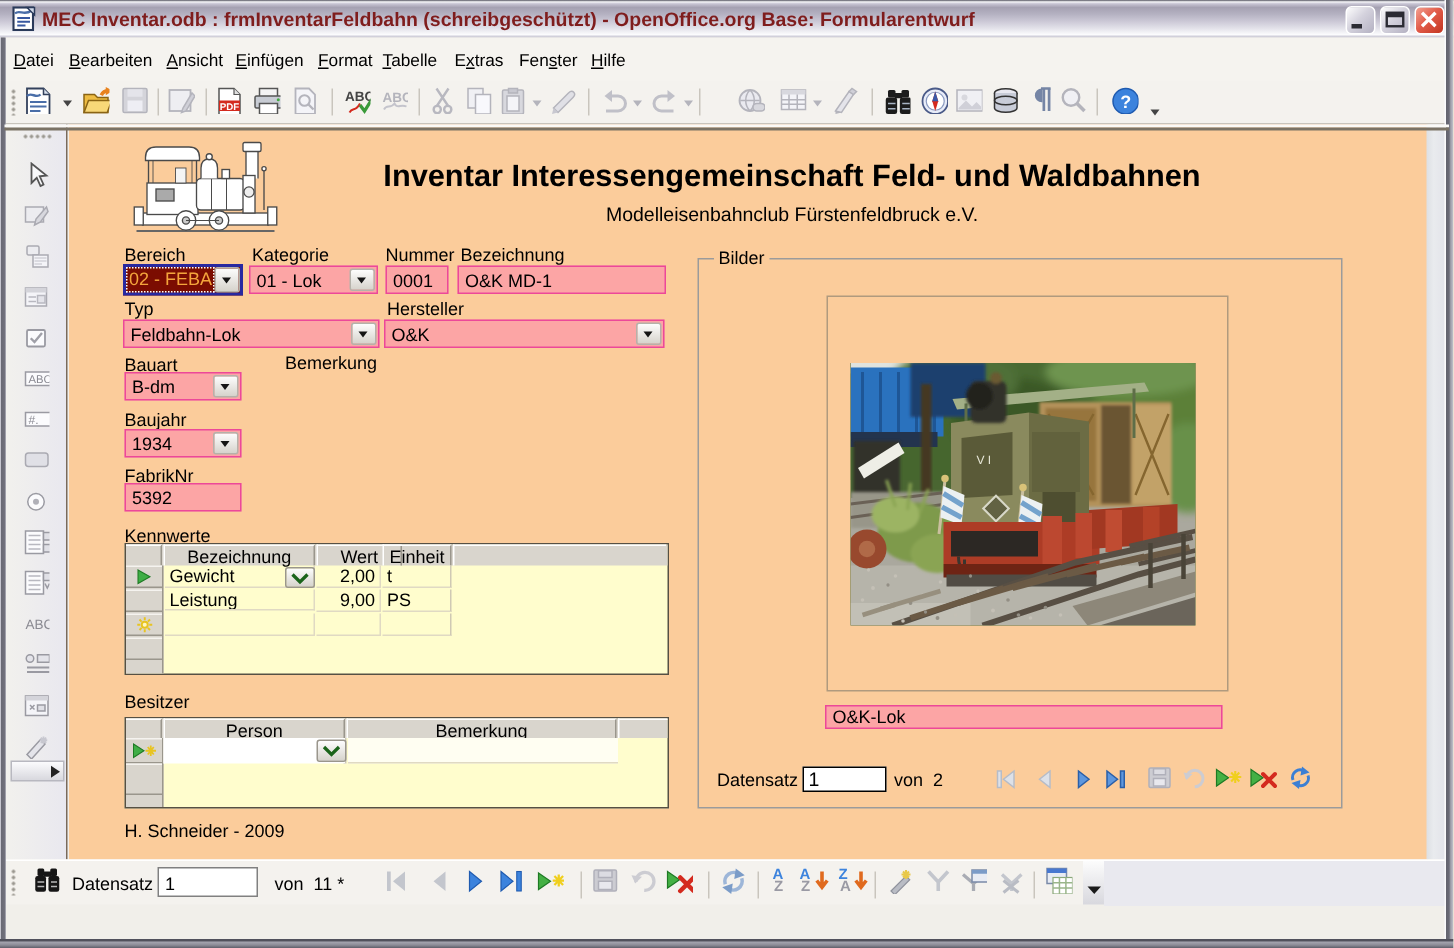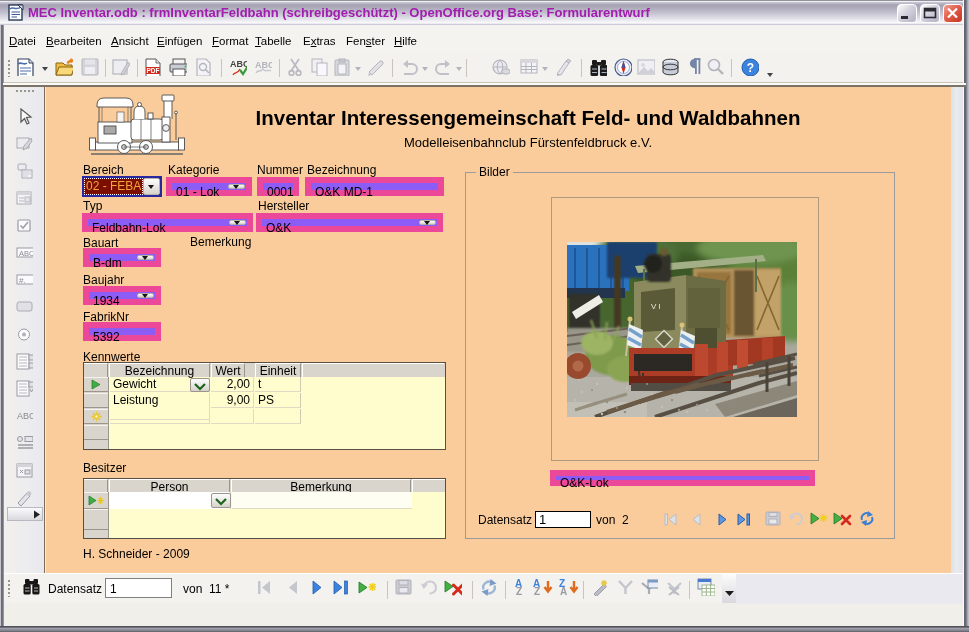--- a/index.html
+++ b/index.html
@@ -4,21 +4,21 @@
 <style>
 * { margin:0; padding:0; box-sizing:border-box; }
 html,body { width:969px; height:632px; overflow:hidden; font-family:"Liberation Sans",sans-serif; }
 .abs { position:absolute; }
 #win { position:relative; width:969px; height:632px; background:#f1efea; }
 
 
 #titlebar { left:0; top:0; width:969px; height:25px;
   background:linear-gradient(#50505c 0%, #f8f8fa 5%, #c8c5d4 10%, #a5a1b2 20%, #b5b2c2 38%, #c9c6d4 55%, #e2e1e9 75%, #fbfbfd 92%, #bcbac9 100%);
 }
-#titletext { left:28px; top:5px; font-size:13px; font-weight:bold; color:#a21caf; white-space:nowrap; }
+#titletext { left:28px; top:5px; font-size:13px; font-weight:bold; color:#7f1d1d; white-space:nowrap; }
 .tbtn { top:4px; width:20px; height:19px; border-radius:4px; border:1px solid #fff; }
 .tbtn.gray { background:linear-gradient(135deg,#fdfdfd 0%,#d4d2dd 45%,#b4b1c2 100%); }
 .tbtn.red { background:linear-gradient(135deg,#f3a293 0%,#e25c4a 45%,#c33520 100%); }
 
 
 #menubar { left:3px; top:25px; width:963px; height:29px; background:#f5f3ef; }
 .mi { position:absolute; top:10px; font-size:11.5px; color:#000; white-space:nowrap; }
 .mi u { text-decoration:underline; }
 
 
@@ -34,21 +34,21 @@
 #sidebar { left:3px; top:83px; width:42px; height:490px; background:linear-gradient(90deg,#f2f1ed,#e9e8ef); border-right:1px solid #7a6a5a; }
 .sicon { position:absolute; left:13px; width:17px; height:17px; }
 #work { left:46px; top:83px; width:906px; height:490px; background:#fbcc9b; overflow:hidden; }
 #vscroll { left:951px; top:83px; width:12px; height:490px; background:linear-gradient(90deg,#dde0e4,#e9ebee 40%,#e3e4ea); }
 #rborder { left:963px; top:0px; width:6px; height:632px; background:linear-gradient(90deg,#fafafc 0px,#fafafc 1px,#63636e 1px,#6a6a76 3px,#9a9aa5 4px,#c9c9d2 6px); }
 #lborder { left:0px; top:25px; width:4px; height:607px; background:linear-gradient(90deg,#c6c6cf 0px,#c6c6cf 1px,#6a6a75 1px,#71717c 3px,#b8b8c2 4px); }
 #bborder { left:0px; top:626px; width:969px; height:6px; background:linear-gradient(#51515c 0%,#51515c 18%,#a2a2ad 36%,#8b8b96 68%,#5e5e6a 100%); }
 
 
 .lbl { position:absolute; font-size:12px; color:#000; white-space:nowrap; }
-.fld { position:absolute; background:#8b5cf6; border:6px solid #ec4899; font-size:12px; color:#000; }
+.fld { position:absolute; background:#fca5a5; border:1px solid #ec4899; font-size:12px; color:#000; }
 .fldtxt { position:absolute; left:4px; top:2px; font-size:12px; color:#000; white-space:nowrap;}
 .combtn { position:absolute; right:1px; top:1px; bottom:1px; width:17px;
   background:linear-gradient(#fdfdfd,#d6d3cc); border:1px solid #b5b2aa; border-radius:2px; }
 .combtn:after { content:""; position:absolute; left:50%; top:50%; margin-left:-3.5px; margin-top:-2px;
   border-left:3.5px solid transparent; border-right:3.5px solid transparent; border-top:4.5px solid #151515; }
 
 
 .gtable { position:absolute; border:1px solid #565044; background:#fffdcd; }
 .hcell { position:absolute; top:0; height:14px; border-right:1px solid #9a968c; border-top:1px solid #fff; border-left:1px solid #fff; font-size:12px; text-align:center; color:#000; line-height:14px; }
 .selcell { background:#d9d5cd; border-bottom:1px solid #9a968c; border-top:1px solid #f5f3ef; }
@@ -462,42 +462,42 @@
     <div class="fld" style="left:37px;top:239px;width:78px;height:19px;">
         <div class="fldtxt">5392</div>
       </div>
 
     <div class="lbl" style="left:37px;top:267px;">Kennwerte</div>
     <div class="gtable" id="kenn" style="left:37px;top:279px;width:363px;height:88px;">
       <div class="abs" style="left:0;top:0;width:25px;height:86px;background:#d9d5cd;border-right:1px solid #9a968c;"></div>
       <div class="abs" style="left:0;top:0;width:361px;height:14px;background:#d9d5cd;"></div>
       <div class="hcell" style="left:0px;width:24px;border-left:none;"></div>
       <div class="hcell" style="left:25px;width:101px;">Bezeichnung</div>
-      <div class="hcell" style="left:127px;width:34px;text-align:center;">Wert</div>
+      <div class="hcell" style="left:127px;width:57px;text-align:center;">Wert</div>
       <div class="hcell" style="left:171px;width:46px;">Einheit</div>
       <div class="hcell" style="left:218px;width:142px;border-right:none;"></div>
 
       <div class="abs selcell" style="left:0;top:14px;width:24px;height:15px;"></div>
       <div class="abs selcell" style="left:0;top:30px;width:24px;height:15px;"></div>
       <div class="abs selcell" style="left:0;top:46px;width:24px;height:15px;"></div>
       <div class="abs selcell" style="left:0;top:62px;width:24px;height:15px;"></div>
       <svg class="abs" style="left:7px;top:16px;" width="10" height="11">
           <path d="M1 1 L9 5.5 L1 10 Z" fill="#3fae46" stroke="#1e7a24" stroke-width="0.7"></path>
         </svg>
       <svg class="abs" style="left:7px;top:48px;" width="11" height="11">
           <g stroke="#e8c421" stroke-width="1.3" fill="none">
             <circle cx="5.5" cy="5.5" r="2" fill="#fff7c0"></circle>
             <path d="M5.5 0.5 V2.5 M5.5 8.5 V10.5 M0.5 5.5 H2.5 M8.5 5.5 H10.5 M2 2 L3.4 3.4 M7.6 7.6 L9 9 M9 2 L7.6 3.4 M3.4 7.6 L2 9"></path>
           </g>
         </svg>
 
       <div class="gcell" style="left:26px;top:14px;width:100px;height:15px;">Gewicht</div>
       <div class="gcell" style="left:127px;top:14px;width:43px;height:15px;text-align:right;">2,00</div>
       <div class="gcell" style="left:171px;top:14px;width:46px;height:15px;border-right:1px solid #cfc9b4;">t</div>
-      <div class="gcell" style="left:26px;top:30px;width:100px;height:27px;">Leistung</div>
+      <div class="gcell" style="left:26px;top:30px;width:100px;height:14px;">Leistung</div>
       <div class="gcell" style="left:127px;top:30px;width:43px;height:15px;text-align:right;">9,00</div>
       <div class="gcell" style="left:171px;top:30px;width:46px;height:15px;border-right:1px solid #cfc9b4;">PS</div>
       <div class="gcell" style="left:26px;top:46px;width:100px;height:15px;"></div>
       <div class="gcell" style="left:127px;top:46px;width:43px;height:15px;"></div>
       <div class="gcell" style="left:171px;top:46px;width:46px;height:15px;border-right:1px solid #cfc9b4;"></div>
 
       <div class="abs" style="left:106px;top:15px;width:20px;height:14px;background:linear-gradient(#fdfdfd,#d6d3cc);border:1px solid #9a968c;border-radius:2px;">
         <svg width="18" height="12">
             <path d="M4 3 L9 8 L14 3" stroke="#1b641b" stroke-width="2.2" fill="none"></path>
           </svg>

